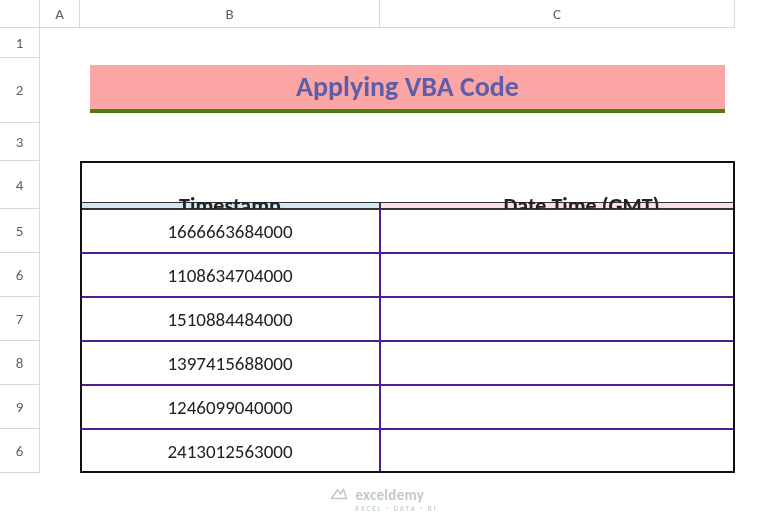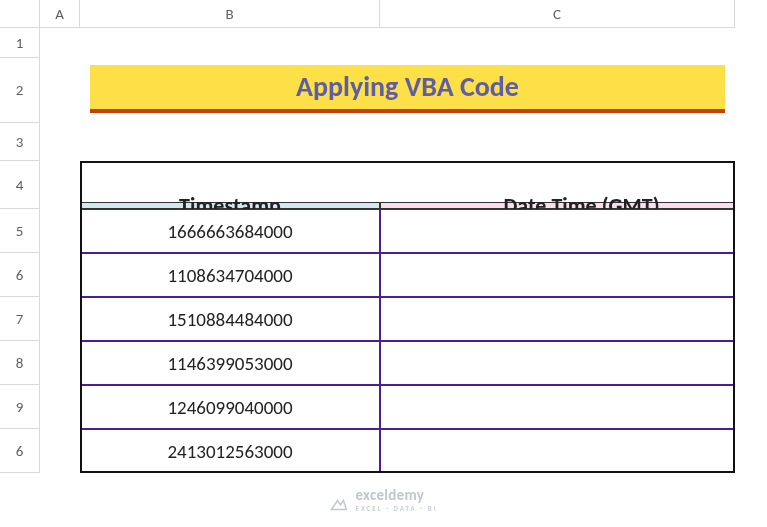--- a/index.html
+++ b/index.html
@@ -52,22 +52,22 @@
     grid-column: 3 / 5;
     grid-row: 3;
     display: flex;
     align-items: center;
     justify-content: center;
     padding: 0 10px;
   }
   .title-box {
     width: 100%;
     height: 48px;
-    background: #fde047;
-    border-bottom: 4px solid #c2410c;
+    background: #fca5a5;
+    border-bottom: 4px solid #4d7c0f;
     display: flex;
     align-items: center;
     justify-content: center;
     font-size: 28px;
     font-weight: 600;
     color: #5d5da8;
     margin-top: -4px;
   }
   .thcell {
     border: 1px solid #333;
@@ -96,21 +96,21 @@
     pointer-events: none;
   }
   .watermark {
     position: absolute;
     bottom: 14px;
     left: 50%;
     transform: translateX(-50%);
     font-size: 15px;
     color: #bfc9cd;
     display: flex;
-    align-items: flex-end;
+    align-items: flex-start;
     gap: 8px;
     letter-spacing: 0.3px;
     font-weight: 600;
   }
   .watermark .sub {
     font-size: 7px;
     letter-spacing: 2px;
     color: #c8d0d3;
     display: block;
     text-align: center;
@@ -162,21 +162,21 @@
   <div class="tdatacell">1108634704000</div>
   <div class="tdatacell"></div>
 
   <div class="rcell">7</div>
   <div class="white"></div>
   <div class="tdatacell">1510884484000</div>
   <div class="tdatacell"></div>
 
   <div class="rcell">8</div>
   <div class="white"></div>
-  <div class="tdatacell">1146399053000</div>
+  <div class="tdatacell">1397415688000</div>
   <div class="tdatacell"></div>
 
   <div class="rcell">9</div>
   <div class="white"></div>
   <div class="tdatacell">1246099040000</div>
   <div class="tdatacell"></div>
 
   <div class="rcell">6</div>
   <div class="white"></div>
   <div class="tdatacell">2413012563000</div>

